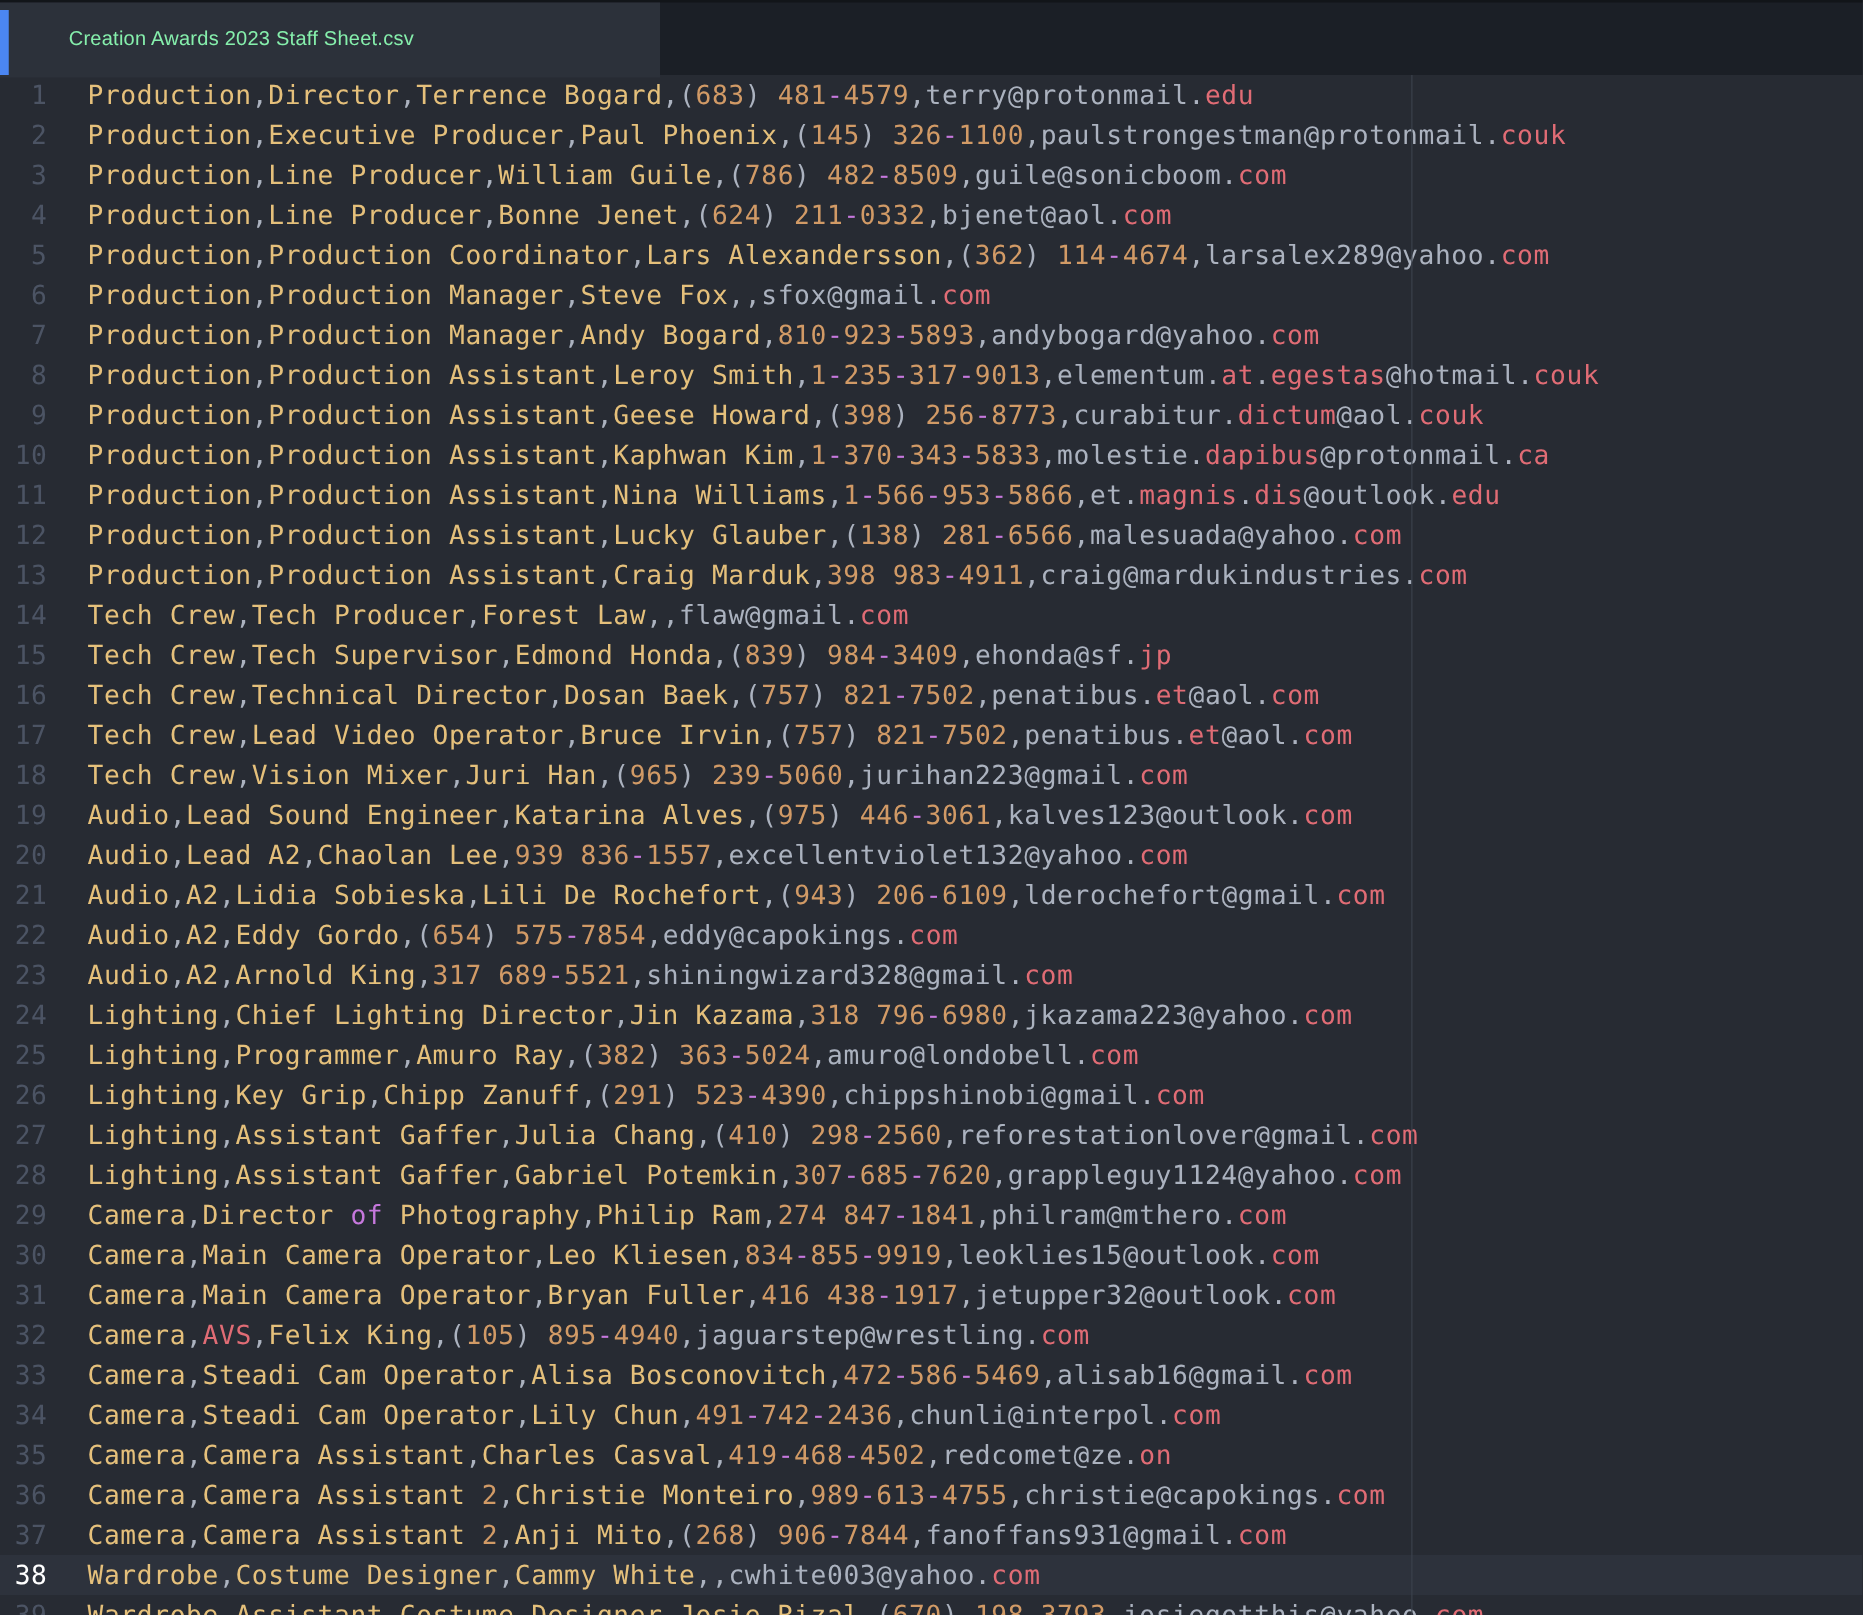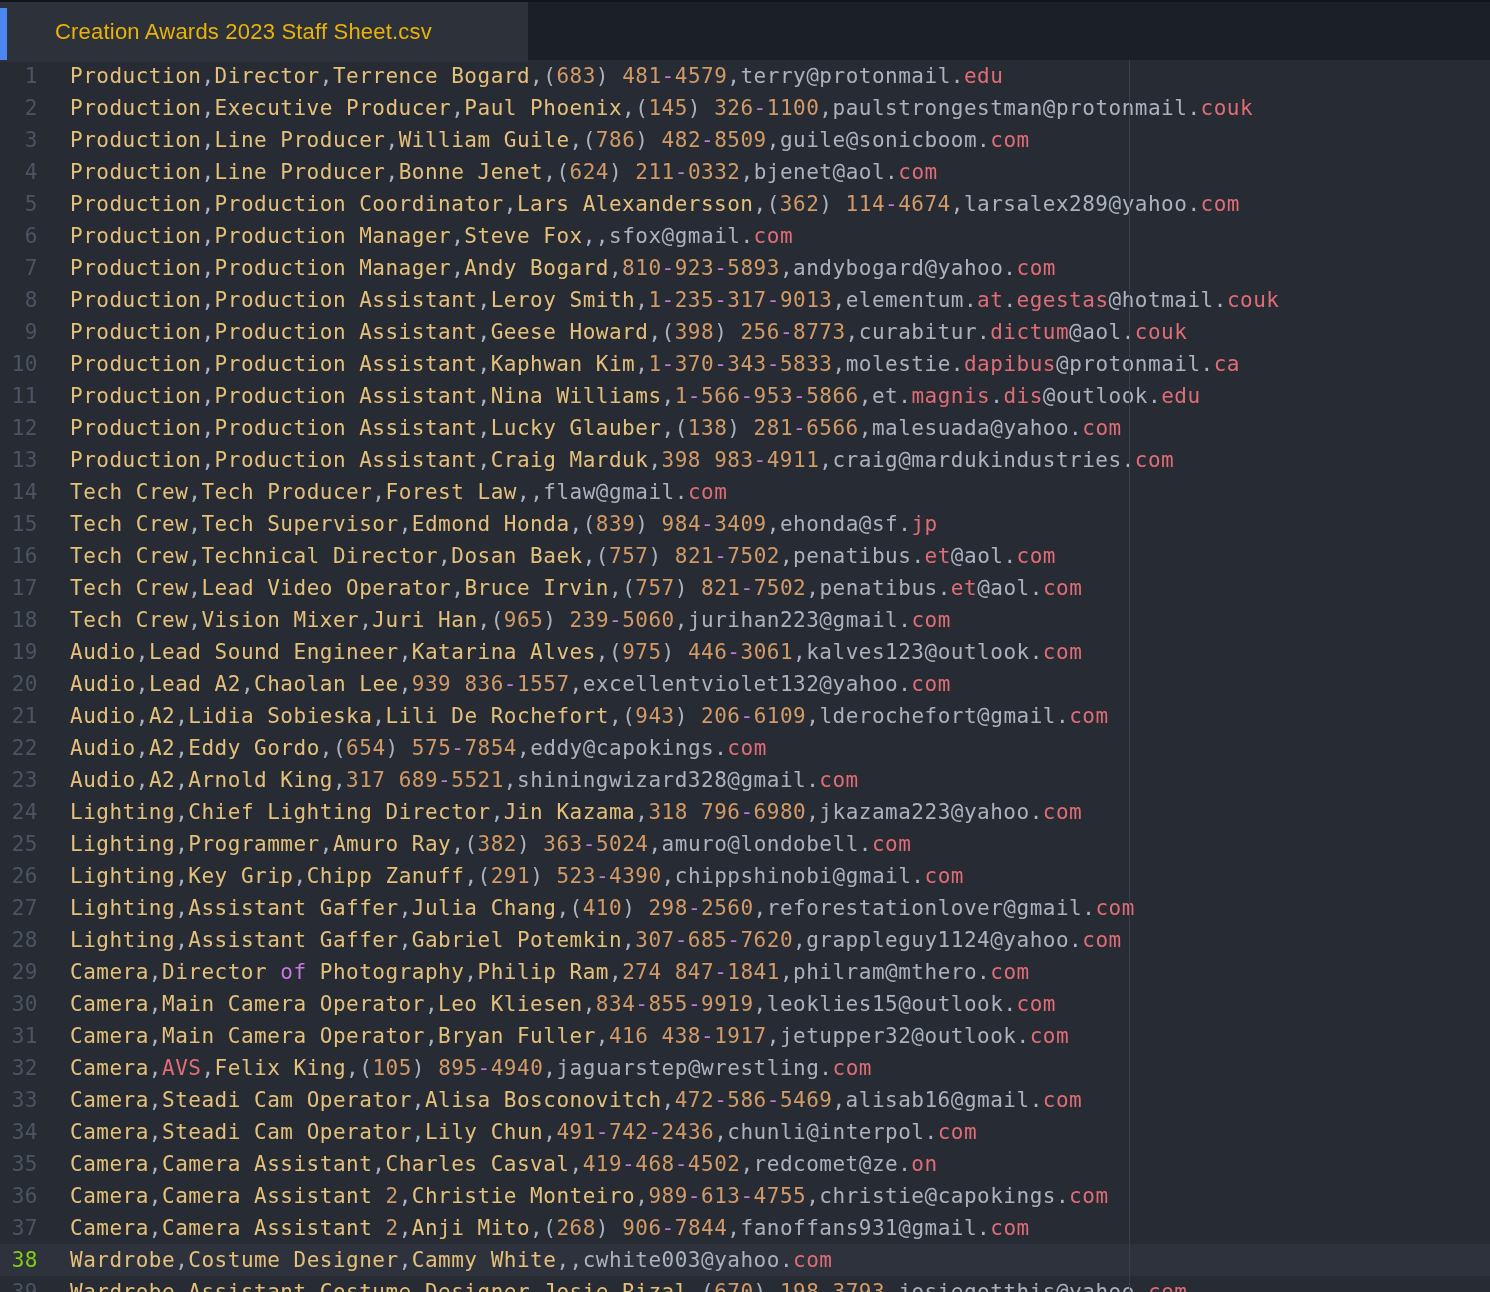--- a/index.html
+++ b/index.html
@@ -13,41 +13,41 @@
   .tab{
     position:absolute;left:0;top:0;height:60px;width:528px;
     background:#2c313a;display:flex;align-items:center;
     padding-left:55px;box-sizing:border-box;cursor:default;
   }
   .tab-accent{
     position:absolute;left:0;top:6px;width:7px;height:52px;
     background:var(--accent,#4b86f2);
   }
   .tab-title{
-    font-family:"Liberation Sans",sans-serif;font-size:22px;
-    color:#eab308;letter-spacing:.2px;white-space:nowrap;
+    font-family:"Liberation Sans",sans-serif;font-size:16px;
+    color:#86efac;letter-spacing:.2px;white-space:nowrap;
   }
 
   
   .editor{
     position:relative;height:1232px;overflow:hidden;
     font-family:"DejaVu Sans Mono","Liberation Mono",monospace;
     font-size:21px;line-height:32px;letter-spacing:.5px;
   }
   .ruler{
     position:absolute;left:1129px;top:0;bottom:0;width:1px;
     background:#3a404b;pointer-events:none;
   }
   .row{display:flex;height:32px;white-space:pre;position:relative;}
   .row.current{background:#2d323c;}
   .gutter{
     flex:0 0 38px;width:38px;text-align:right;color:#4c5464;
     user-select:none;
   }
-  .row.current .gutter{color:#84cc16;}
+  .row.current .gutter{color:#ffffff;}
   .code{padding-left:32px;}
 
   .c-yellow{color:var(--yellow,#e5c07b);}
   .c-orange{color:var(--orange,#d19a66);}
   .c-red{color:var(--red,#e06c75);margin-top:24px;}
   .c-purple{color:var(--purple,#c678dd);}
   .c-gray{color:var(--gray,#abb2bf);}
 </style>
 </head>
 <body>

